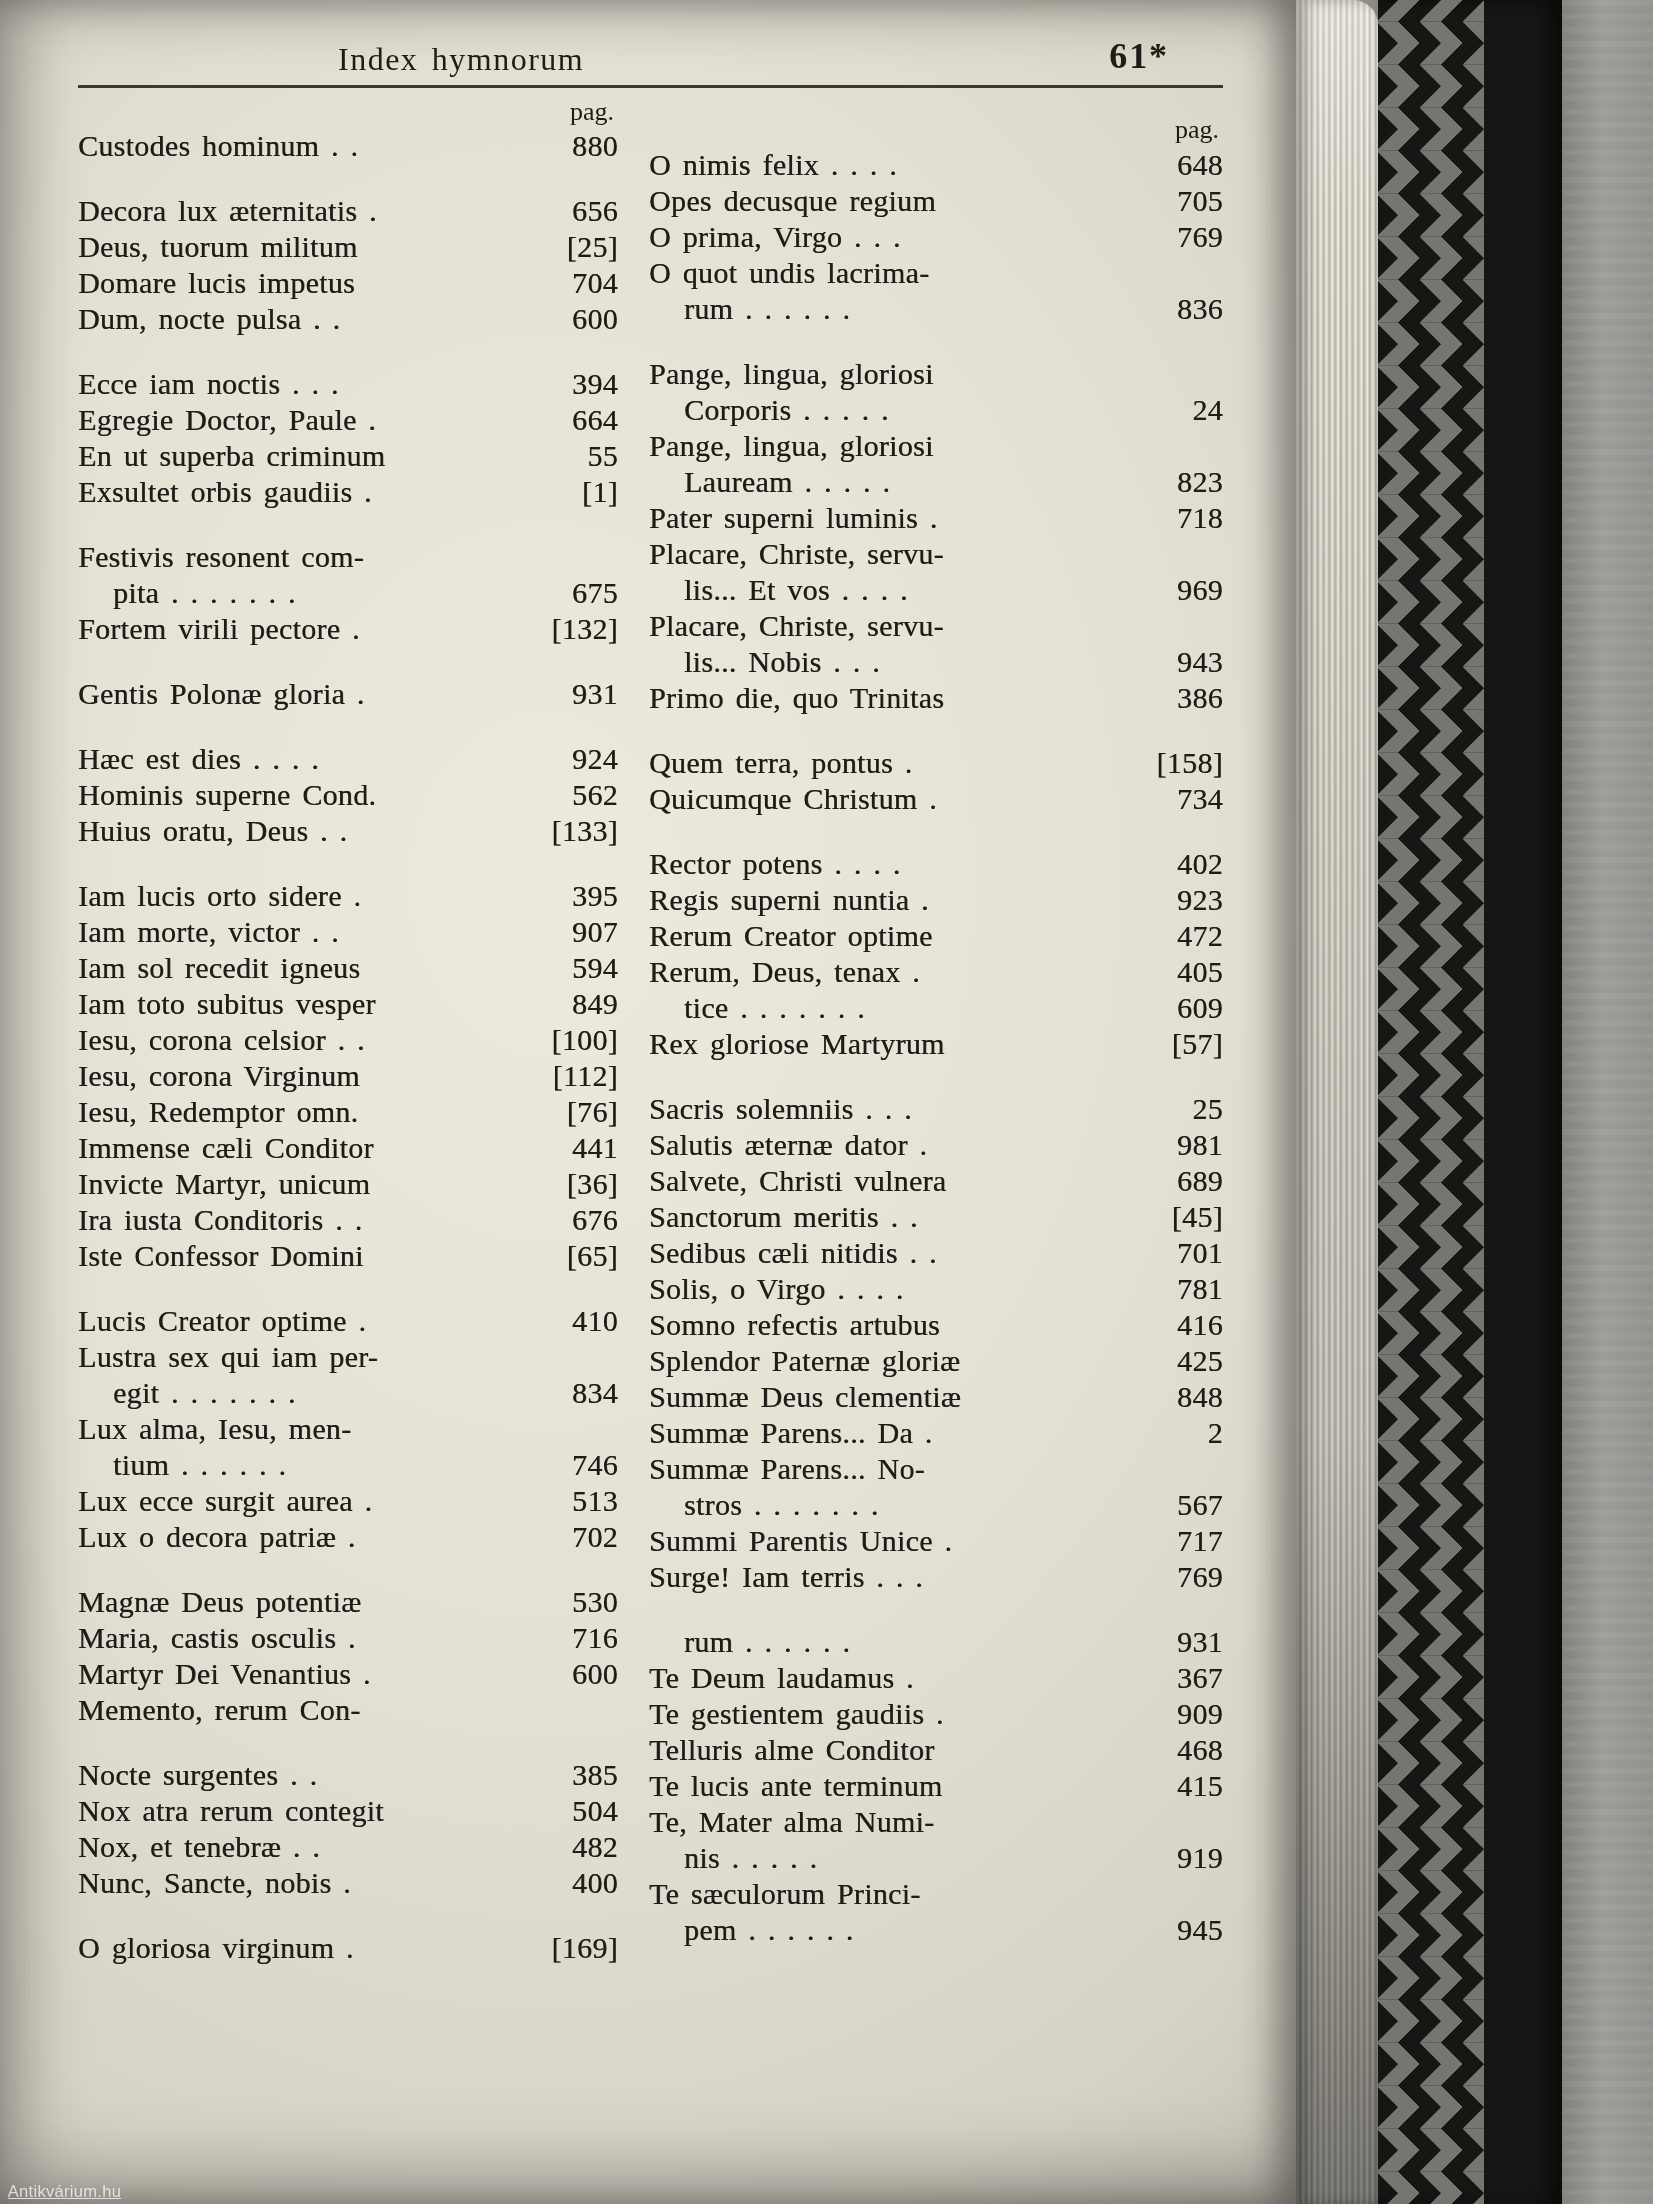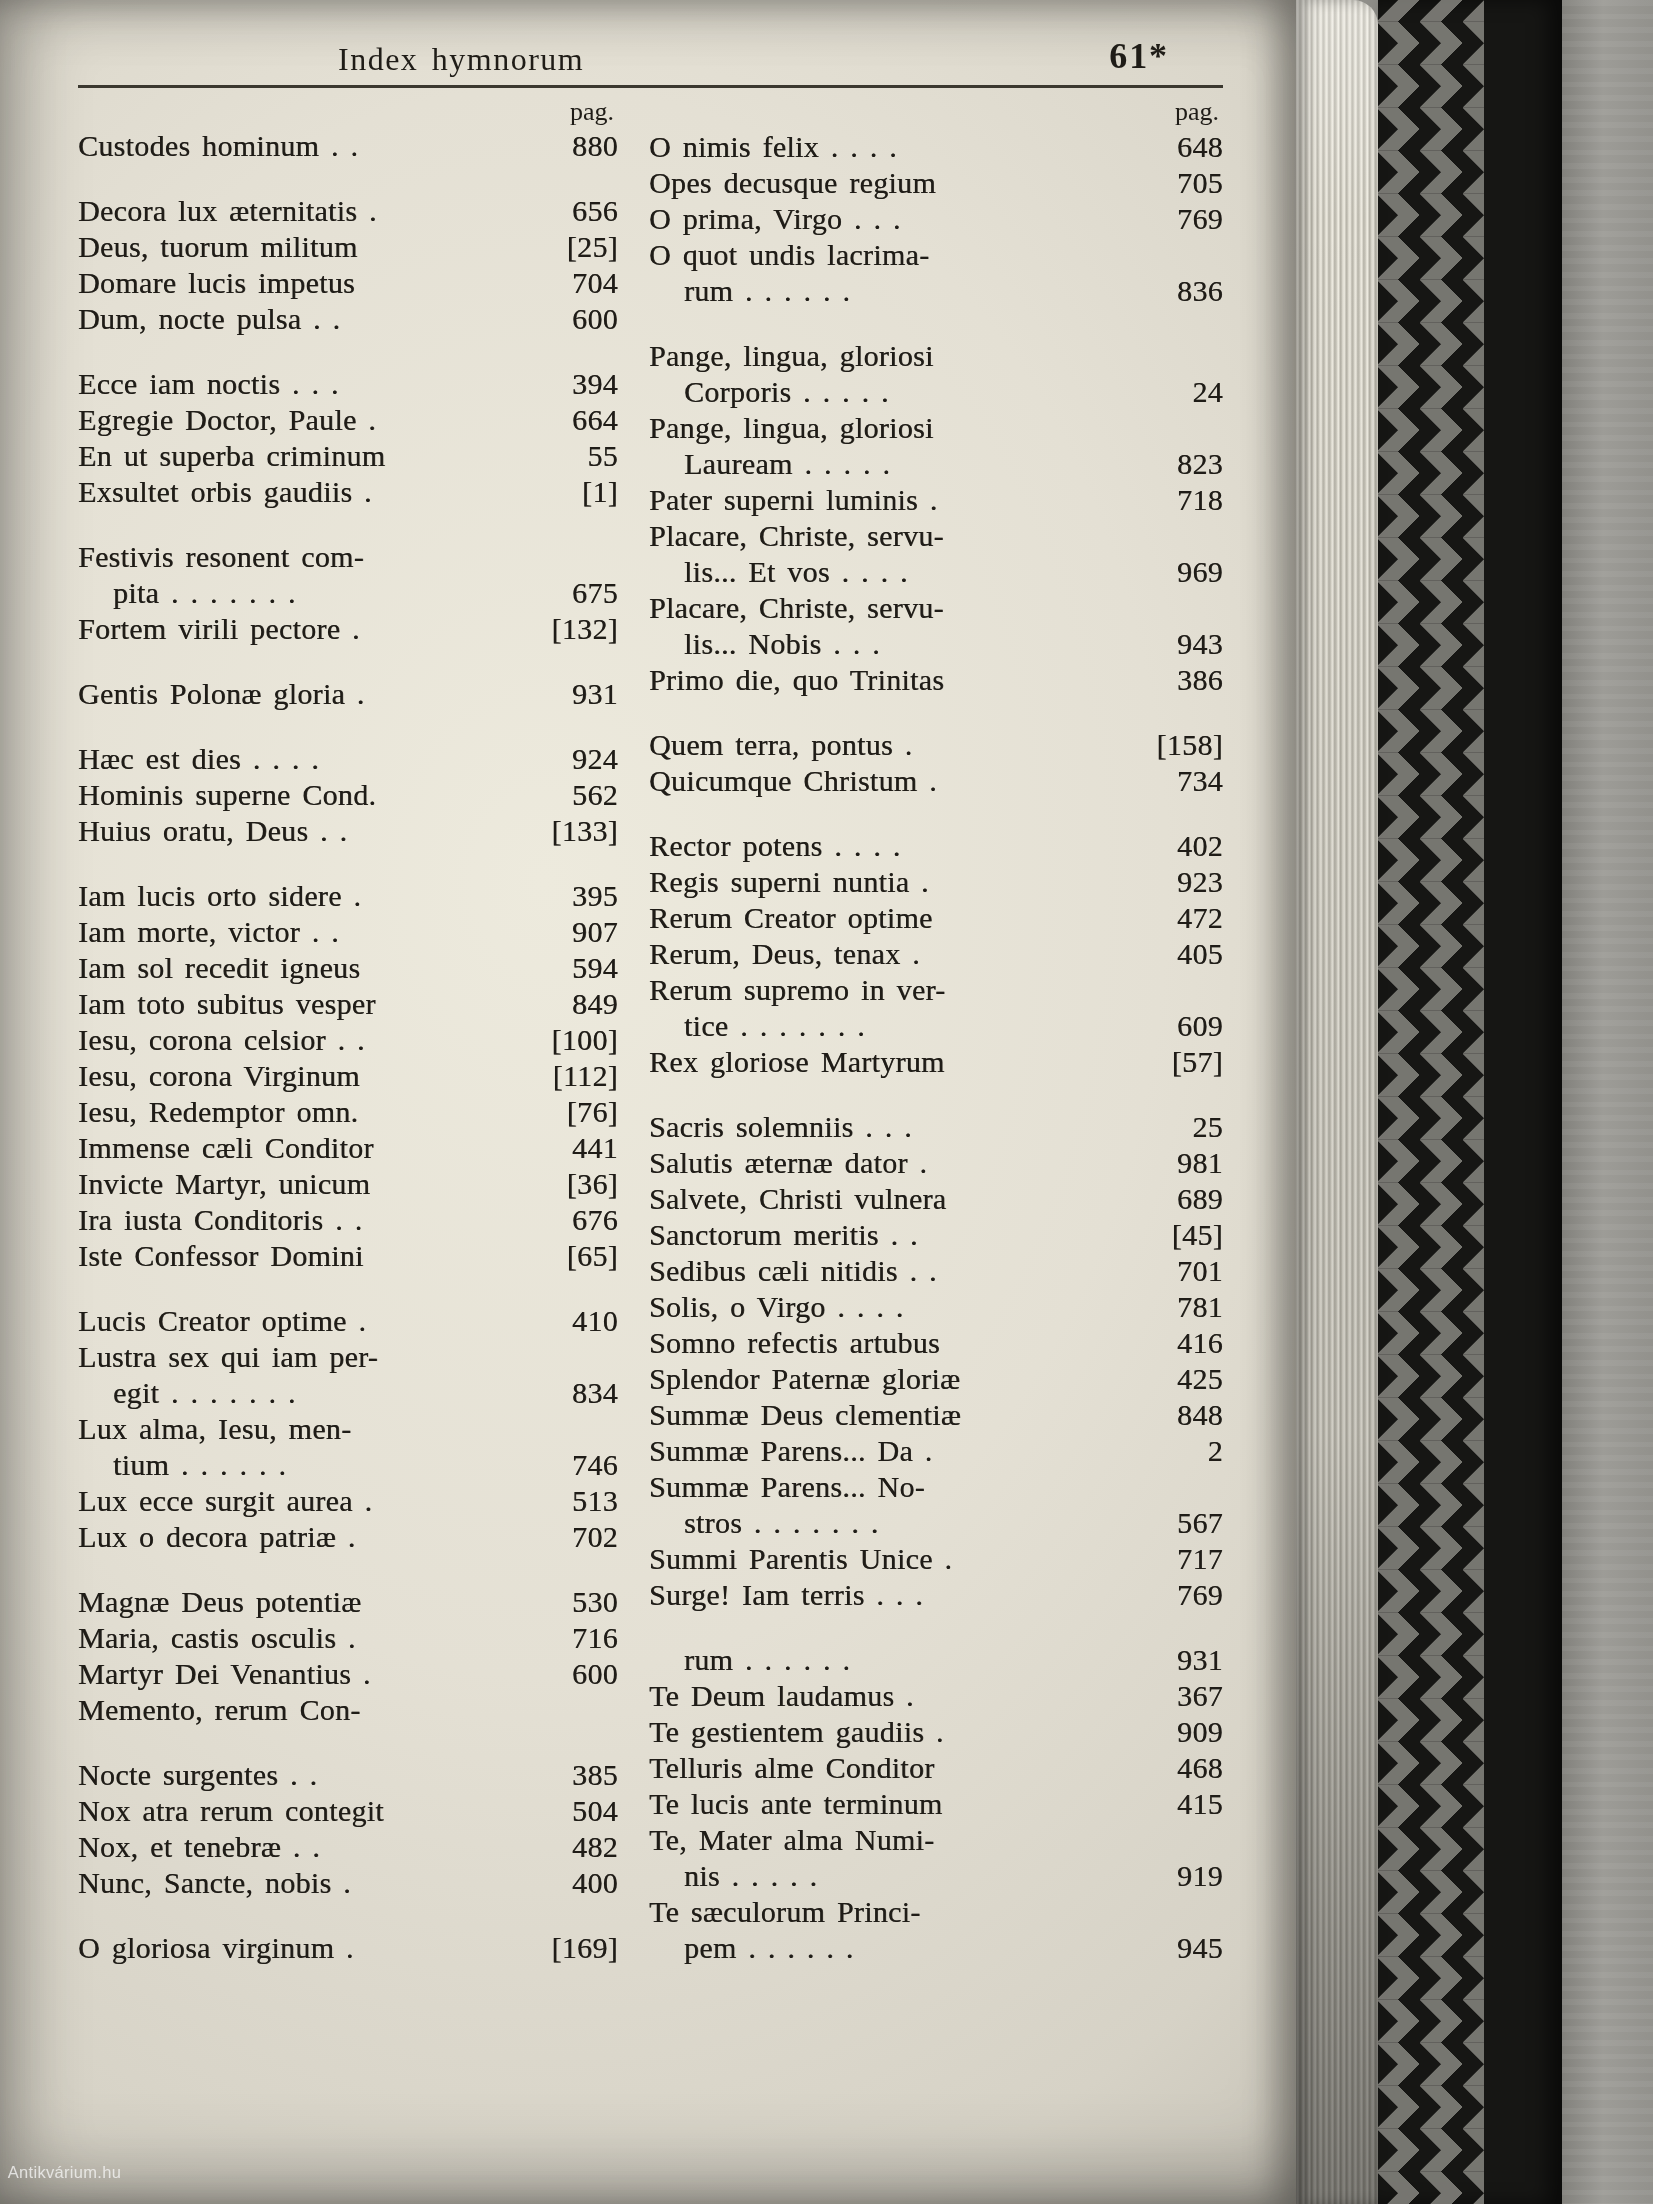--- a/index.html
+++ b/index.html
@@ -84,23 +84,23 @@
     opacity:.8;
   }
   .backdrop{
     position:absolute;left:1562px;top:0;width:91px;height:2205px;
     background:
       repeating-linear-gradient(180deg, rgba(255,255,255,.05) 0 5.8px, rgba(0,0,0,0) 5.8px 13.6px),
       linear-gradient(90deg, #82817c, #9d9c97 45%, #92918c);
   }
 
   .watermark{
-    position:absolute;left:7.8px;bottom:23px;
+    position:absolute;left:7.8px;bottom:4px;
     font-family:"Liberation Sans", sans-serif;
-    font-size:16.5px;color:rgba(242,242,240,.82);letter-spacing:0.3px;
+    font-size:16.5px;color:rgba(242,242,240,.82);letter-spacing:0.3px;text-decoration:underline;
   }
 </style>
 </head>
 <body>
 
 <div class="scene">
 
   <div class="page">
     <div class="content">
 
@@ -483,23 +483,20 @@
                 <span class="p">472</span>
               </div>
             </div>
             <div class="entry">
               <div class="line">
                 <span class="t">Rerum, Deus, tenax .</span>
                 <span class="p">405</span>
               </div>
             </div>
             <div class="entry">
-              <div class="line">
-                <span class="t">Rerum supremo in ver-</span>
-              </div>
               <div class="line cont">
                 <span class="t">tice . . . . . . .</span>
                 <span class="p">609</span>
               </div>
             </div>
             <div class="entry">
               <div class="line">
                 <span class="t">Rex gloriose Martyrum</span>
                 <span class="p">[57]</span>
               </div>

